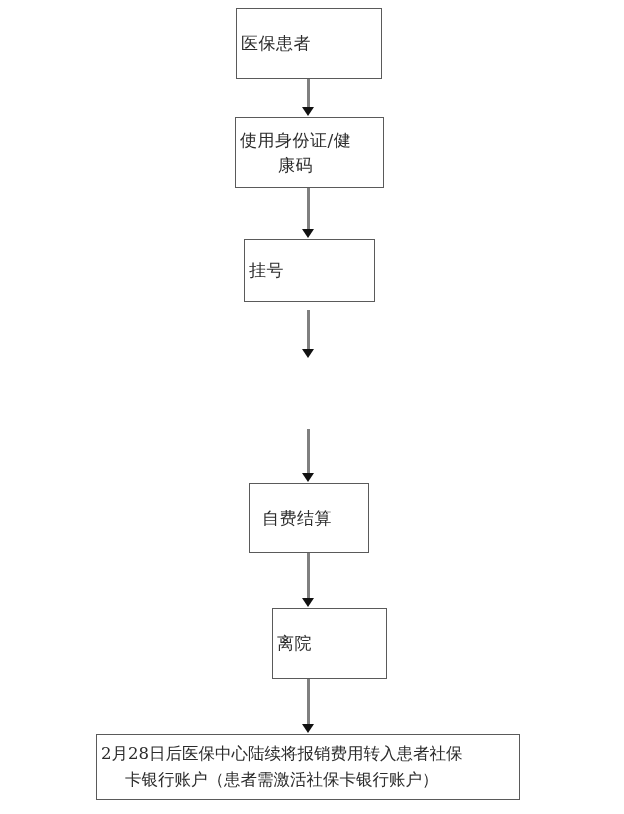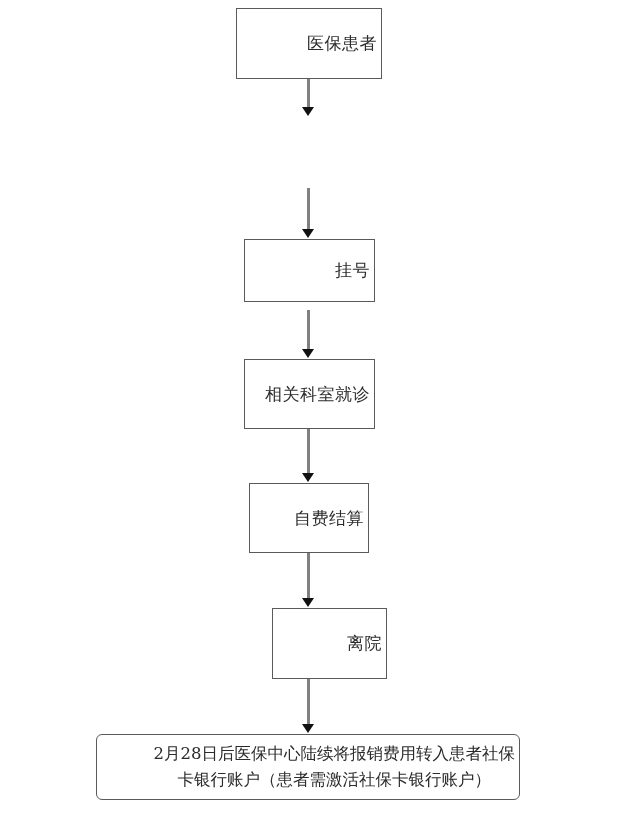--- a/index.html
+++ b/index.html
@@ -26,48 +26,47 @@
   }
 
   
   .node {
     position: absolute;
     box-sizing: border-box;
     border: 1px solid #5a5a5a;
     background: #ffffff;
     display: flex;
     align-items: center;
-    justify-content: flex-end;
+    justify-content: flex-start;
     text-align: center;
   }
   .node-label {
     display: block;
     color: #2b2b2b;
     font-family: "DejaVu Serif", "Liberation Serif", serif;
     font-size: 17px;
     line-height: 25px;
     letter-spacing: 0.5px;
     white-space: pre-line;
     padding: 0 4px;
   }
 
   
   #node-0 { left: 236px; top: 8px;   width: 146px; height: 71px; }
   #node-1 { left: 235px; top: 117px; width: 149px; height: 71px; }
   #node-2 { left: 244px; top: 239px; width: 131px; height: 63px; }
   #node-3 { left: 244px; top: 359px; width: 131px; height: 70px; }
-  #node-4 { left: 249px; top: 483px; width: 120px; height: 70px; }
+  #node-4 { left: 249px; top: 483px; width: 120px; height: 70px; padding-left: 8px; }
   #node-5 { left: 251px; top: 608px; width: 115px; height: 71px; margin-left: 21px; }
 
   #node-6 {
     left: 96px;
     top: 734px;
     width: 424px;
     height: 66px;
-    border-radius: 6px;
   }
   #node-6 .node-label {
     font-size: 16.5px;
     line-height: 26px;
     letter-spacing: 0px;
   }
 
   
   .connector {
     position: absolute;
@@ -107,34 +106,35 @@
 
 <div id="flowchart-canvas">
 
   <div class="node" id="node-0">
     <span class="node-label">医保患者</span>
   </div>
 
   <div class="connector" id="conn-0"></div>
   <div class="arrowhead" id="head-0"></div>
 
+  <div class="node" id="node-1">
+    <span class="node-label">使用身份证/健
+康码</span>
+  </div>
 
   <div class="connector" id="conn-1"></div>
   <div class="arrowhead" id="head-1"></div>
 
   <div class="node" id="node-2">
     <span class="node-label">挂号</span>
   </div>
 
   <div class="connector" id="conn-2"></div>
   <div class="arrowhead" id="head-2"></div>
 
-  <div class="node" id="node-3">
-    <span class="node-label">相关科室就诊</span>
-  </div>
 
   <div class="connector" id="conn-3"></div>
   <div class="arrowhead" id="head-3"></div>
 
   <div class="node" id="node-4">
     <span class="node-label">自费结算</span>
   </div>
 
   <div class="connector" id="conn-4"></div>
   <div class="arrowhead" id="head-4"></div>

